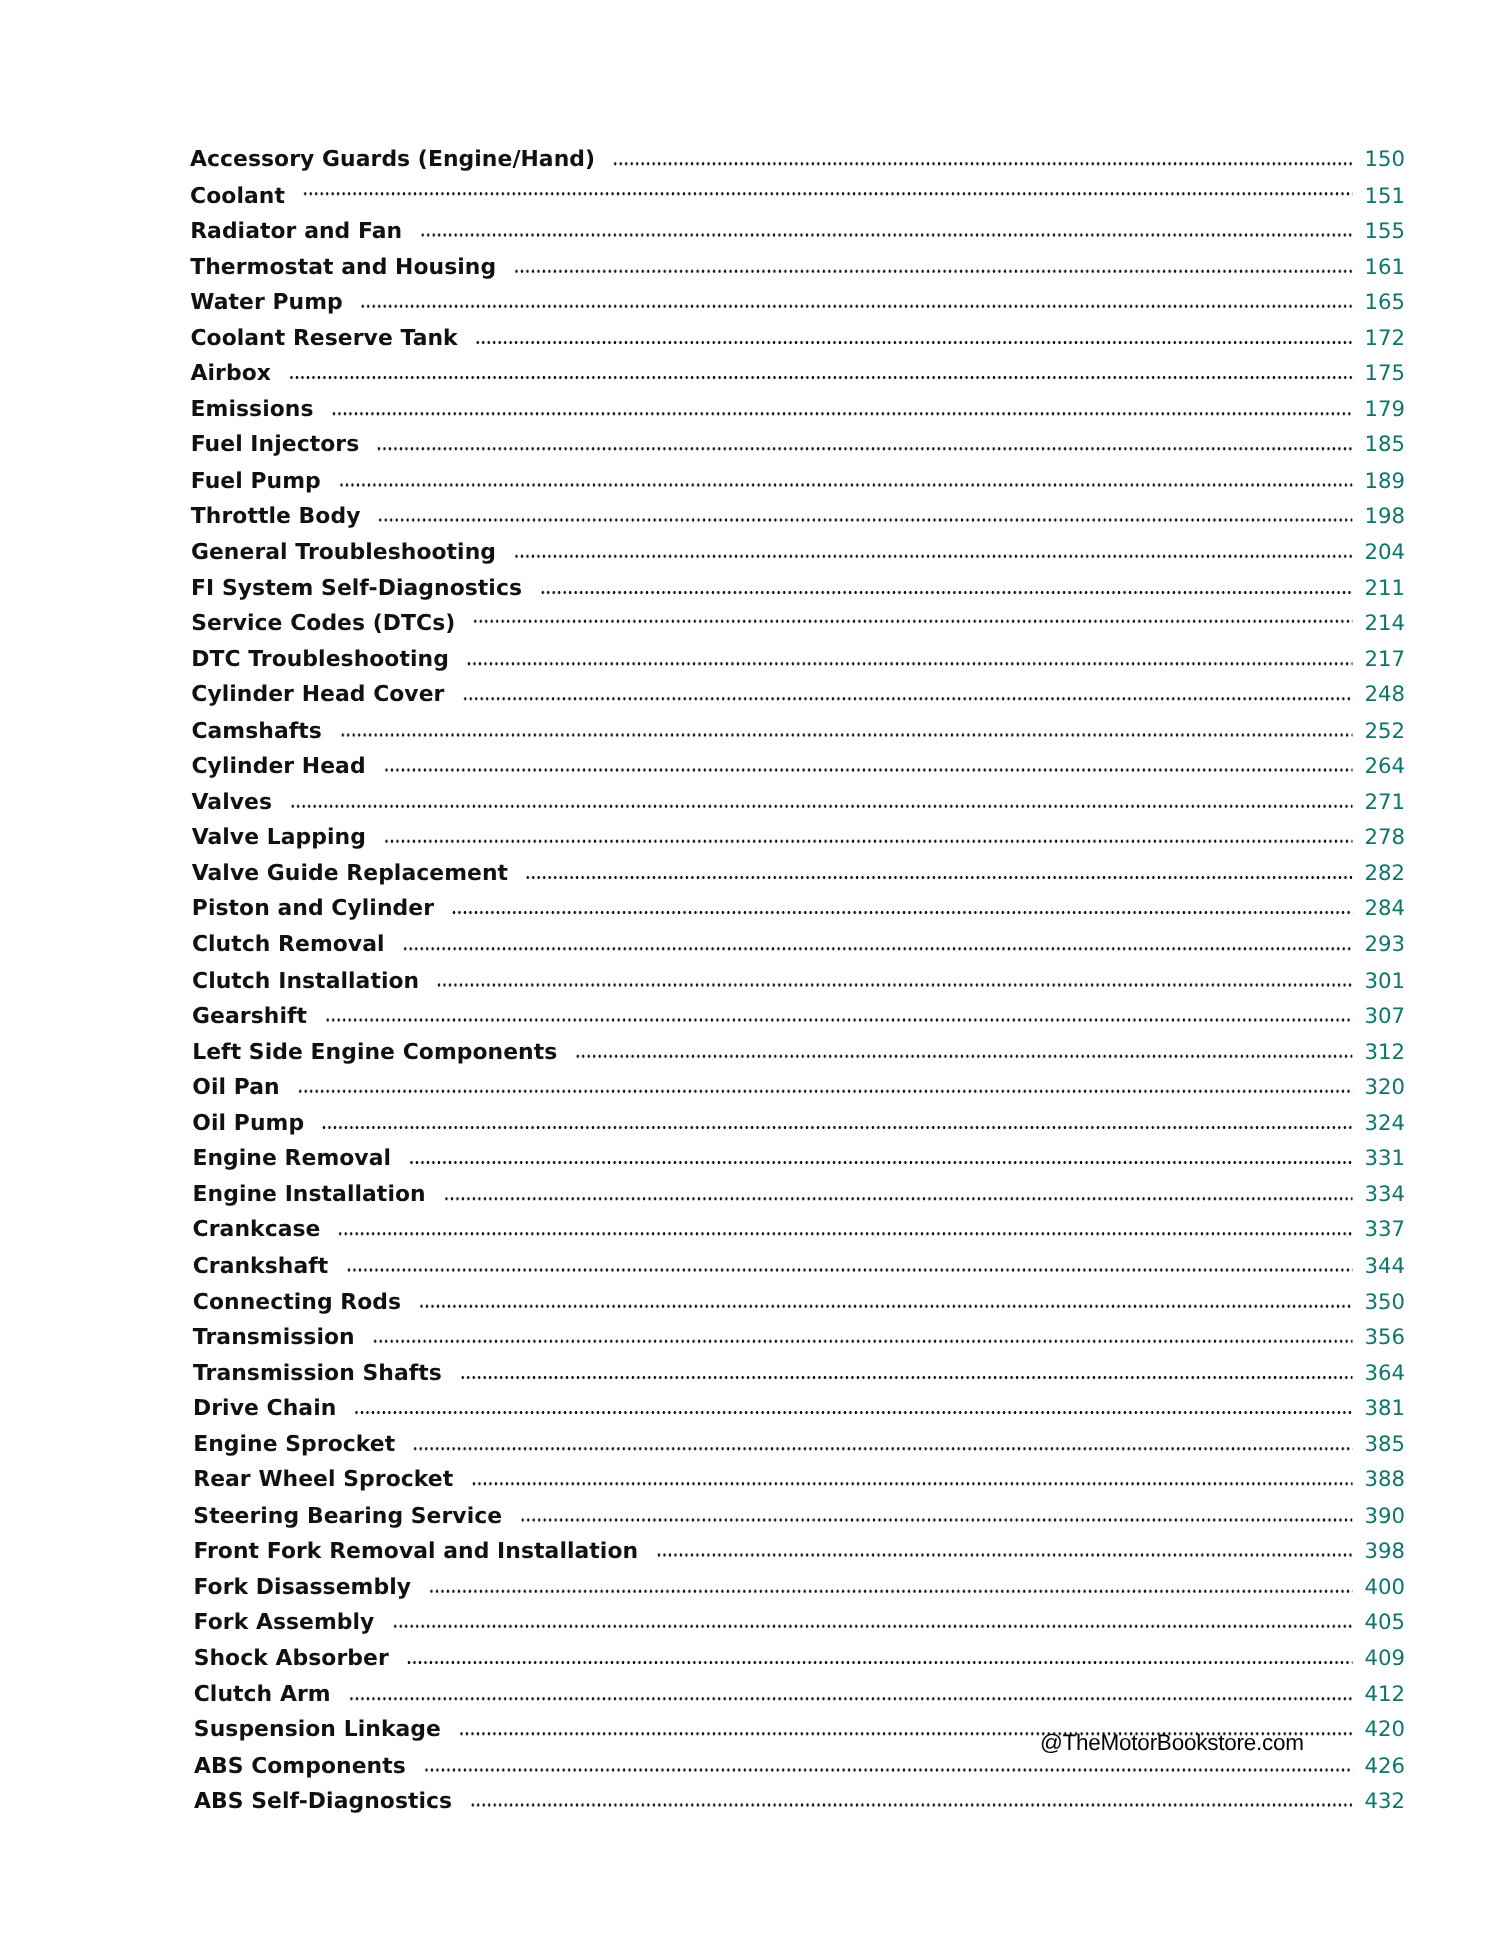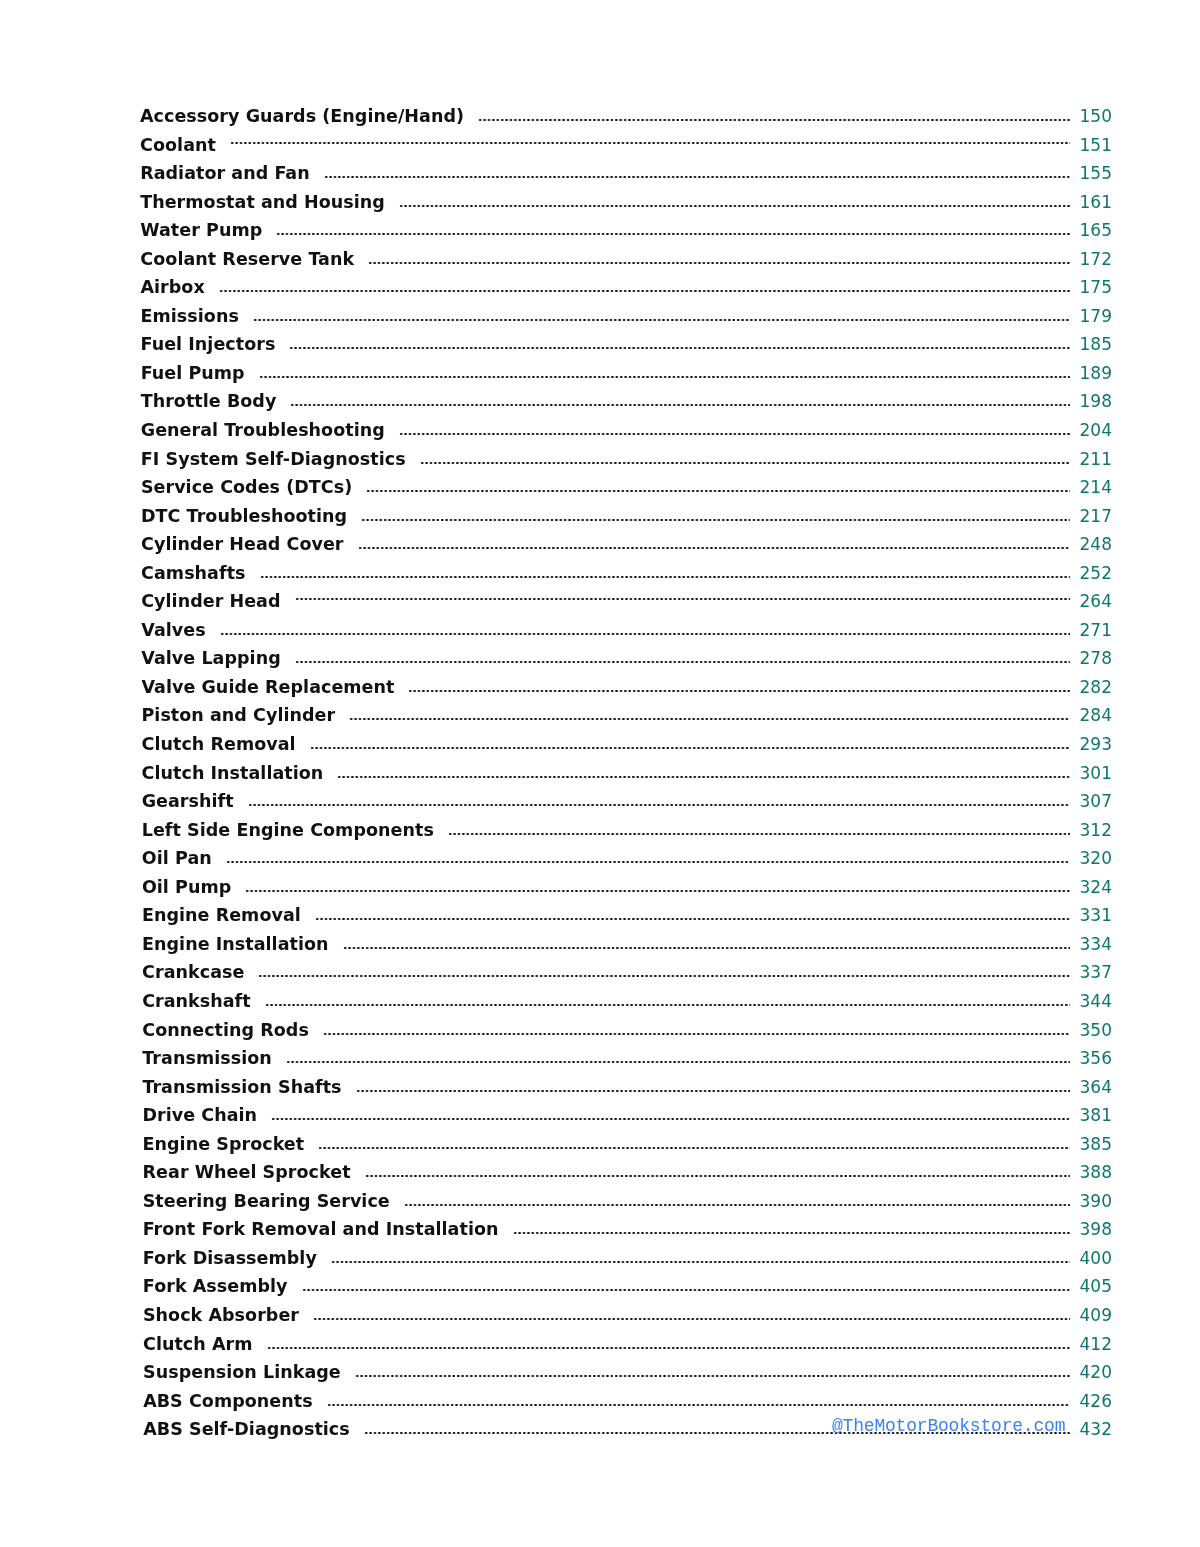--- a/index.html
+++ b/index.html
@@ -21,21 +21,21 @@
       top: 0;
       width: 1200px;
       height: 1547px;
       background: #ffffff;
     }
     .toc {
       position: absolute;
       left: 136px;
       top: 98px;
       width: 972px;
-      margin: 4px;
+      margin: 16px;
       padding: 0;
       list-style: none;
     }
     .toc-row {
       display: flex;
       align-items: baseline;
       height: 28.55px;
       line-height: 28.55px;
       white-space: nowrap;
       cursor: pointer;
@@ -65,24 +65,24 @@
       flex: 0 0 auto;
       font-size: 17px;
       font-weight: normal;
       color: #0f766e;
       min-width: 34px;
       text-align: right;
     }
     .watermark {
       position: absolute;
       left: 832px;
-      top: 1416px;
-      font-family: Liberation Mono, monospace;
+      top: 1384px;
+      font-family: Liberation Sans, sans-serif;
       font-size: 18px;
-      color: #3b82f6;
+      color: #000000;
       white-space: nowrap;
       letter-spacing: -0.2px;
     }
   </style>
 </head>
 <body>
 
 <div class="page">
   <ul class="toc" id="toc">
       <li class="toc-row" style="margin-left: 0px;">
@@ -143,41 +143,41 @@
       <li class="toc-row" style="margin-left: 0.77px;">
     <span class="toc-title">General Troubleshooting</span>
     <span class="toc-leader"></span>
     <span class="toc-page">204</span>
   </li>
       <li class="toc-row" style="margin-left: 0.84px;">
     <span class="toc-title">FI System Self-Diagnostics</span>
     <span class="toc-leader"></span>
     <span class="toc-page">211</span>
   </li>
-      <li class="toc-row" style="margin-left: 0.91px;">
+      <li class="toc-row" style="margin-left: 0.91px; align-items: flex-end;">
     <span class="toc-title">Service Codes (DTCs)</span>
     <span class="toc-leader"></span>
     <span class="toc-page">214</span>
   </li>
       <li class="toc-row" style="margin-left: 0.98px;">
     <span class="toc-title">DTC Troubleshooting</span>
     <span class="toc-leader"></span>
     <span class="toc-page">217</span>
   </li>
       <li class="toc-row" style="margin-left: 1.05px;">
     <span class="toc-title">Cylinder Head Cover</span>
     <span class="toc-leader"></span>
     <span class="toc-page">248</span>
   </li>
       <li class="toc-row" style="margin-left: 1.12px;">
     <span class="toc-title">Camshafts</span>
     <span class="toc-leader"></span>
     <span class="toc-page">252</span>
   </li>
-      <li class="toc-row" style="margin-left: 1.19px; align-items: center;">
+      <li class="toc-row" style="margin-left: 1.19px;">
     <span class="toc-title">Cylinder Head</span>
     <span class="toc-leader"></span>
     <span class="toc-page">264</span>
   </li>
       <li class="toc-row" style="margin-left: 1.26px;">
     <span class="toc-title">Valves</span>
     <span class="toc-leader"></span>
     <span class="toc-page">271</span>
   </li>
       <li class="toc-row" style="margin-left: 1.33px;">

